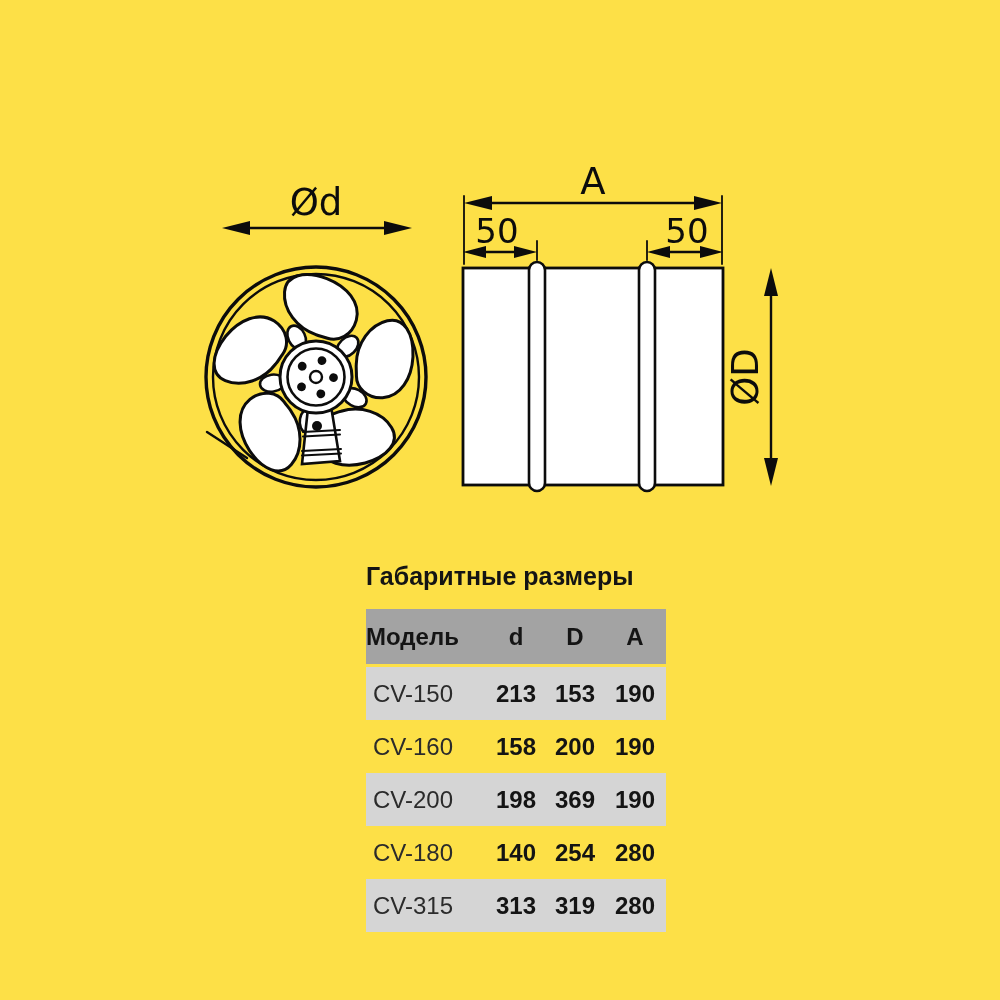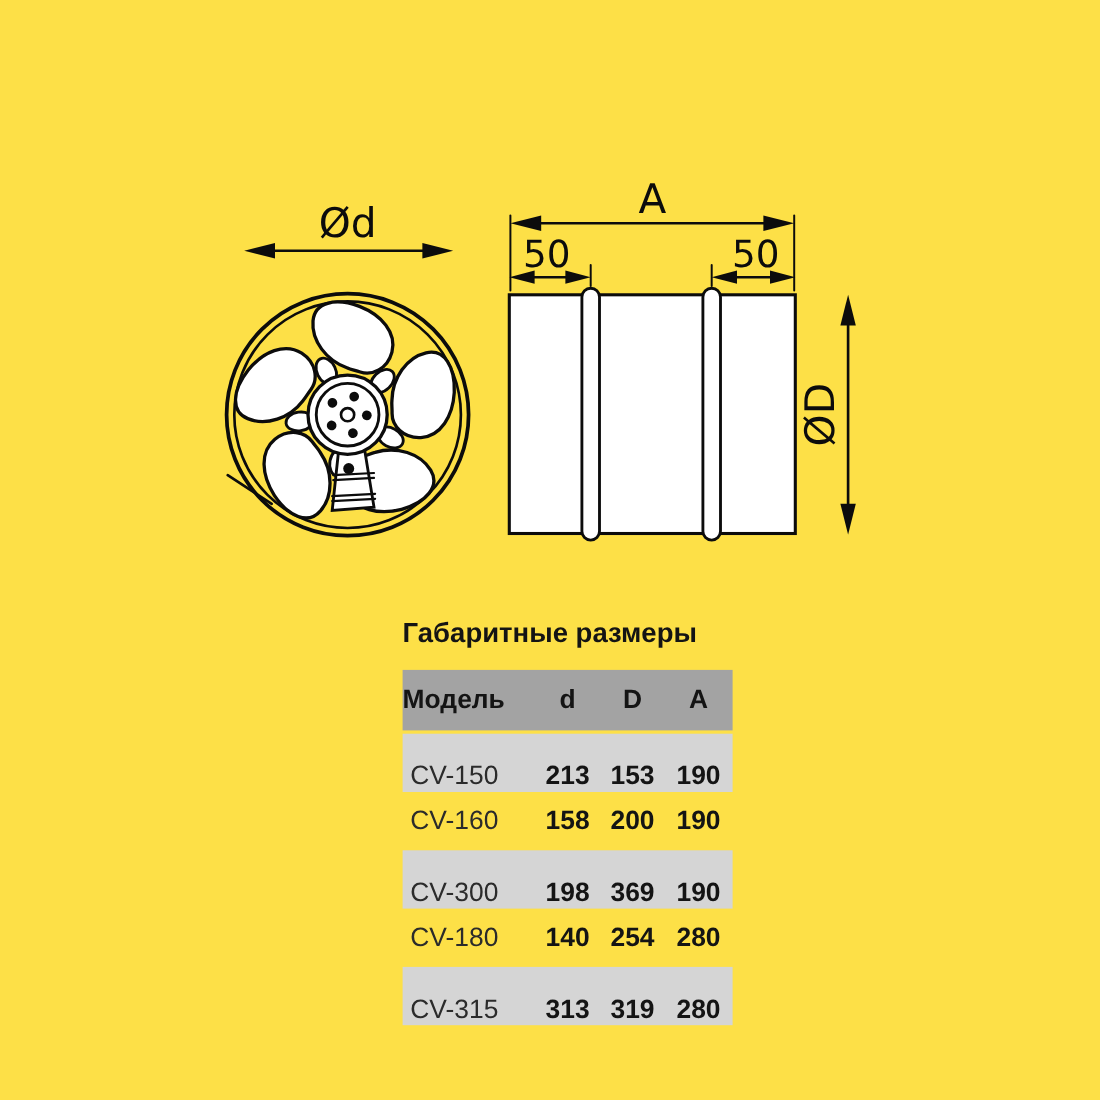--- a/index.html
+++ b/index.html
@@ -38,21 +38,21 @@
     height:53px;
     font-size:24px;
     color:#141414;
   }
   .t-row.header{
     height:55px;
     background:#a3a3a3;
     font-weight:bold;
     margin-bottom:3px;
   }
-  .t-row.shade{background:#d5d5d5;align-items:flex-end;}
+  .t-row.shade{background:#d5d5d5;}
   .c-model{flex:1 1 auto;text-align:left;}
   .t-row:not(.header) .c-model{padding-left:7px;font-weight:normal;color:#2b2b2b;}
   .c-num{width:60px;text-align:center;font-weight:bold;}
   .c-num.cD{width:58px;}
   .c-num.cA{width:62px;}
 </style>
 </head>
 <body>
 
 <div id="screen">
@@ -195,21 +195,21 @@
       </div>
 
       <div class="t-row">
         <div class="c-model">CV-160</div>
         <div class="c-num cd">158</div>
         <div class="c-num cD">200</div>
         <div class="c-num cA">190</div>
       </div>
 
       <div class="t-row shade">
-        <div class="c-model">CV-300</div>
+        <div class="c-model">CV-200</div>
         <div class="c-num cd">198</div>
         <div class="c-num cD">369</div>
         <div class="c-num cA">190</div>
       </div>
 
       <div class="t-row">
         <div class="c-model">CV-180</div>
         <div class="c-num cd">140</div>
         <div class="c-num cD">254</div>
         <div class="c-num cA">280</div>

